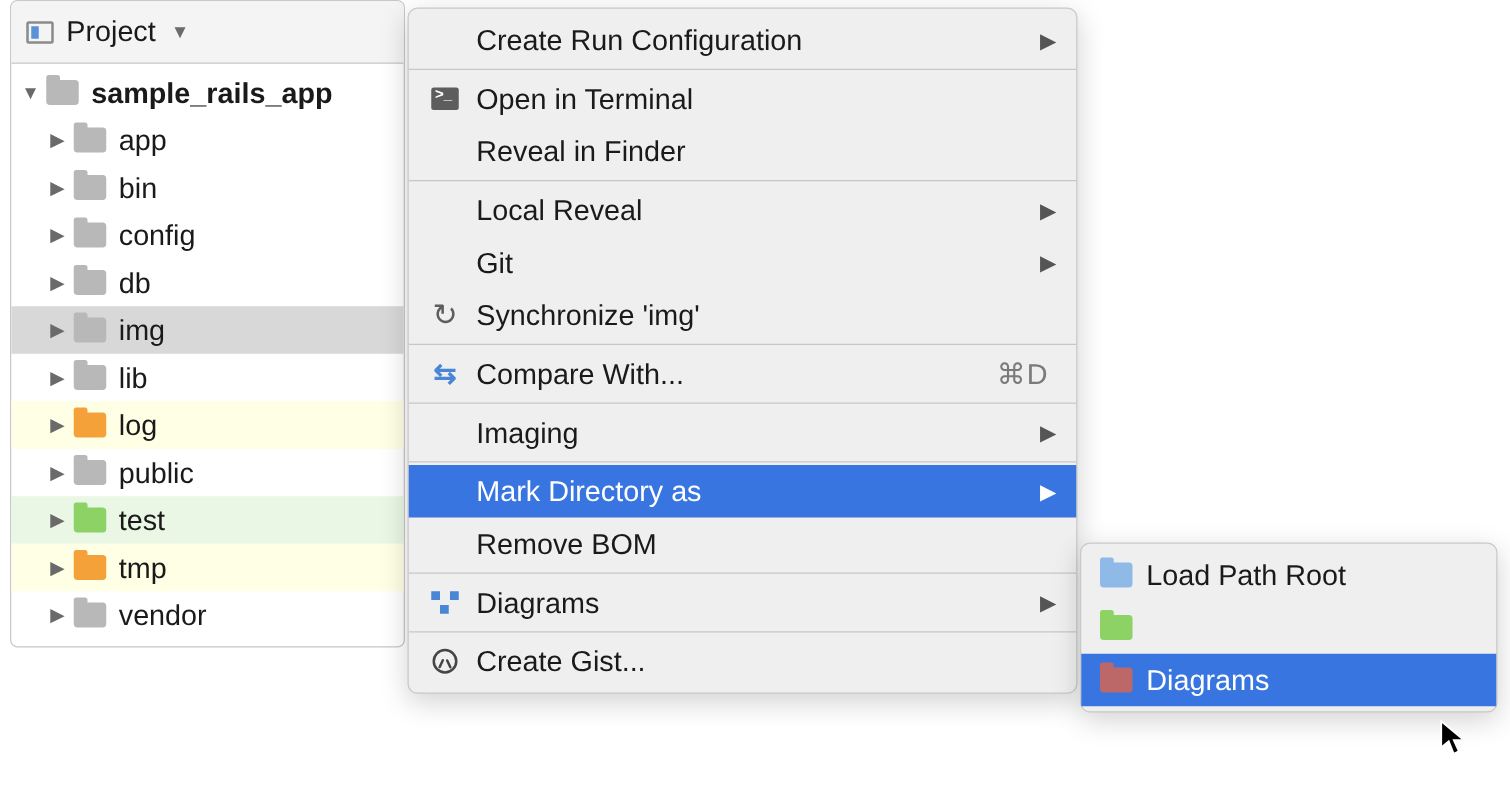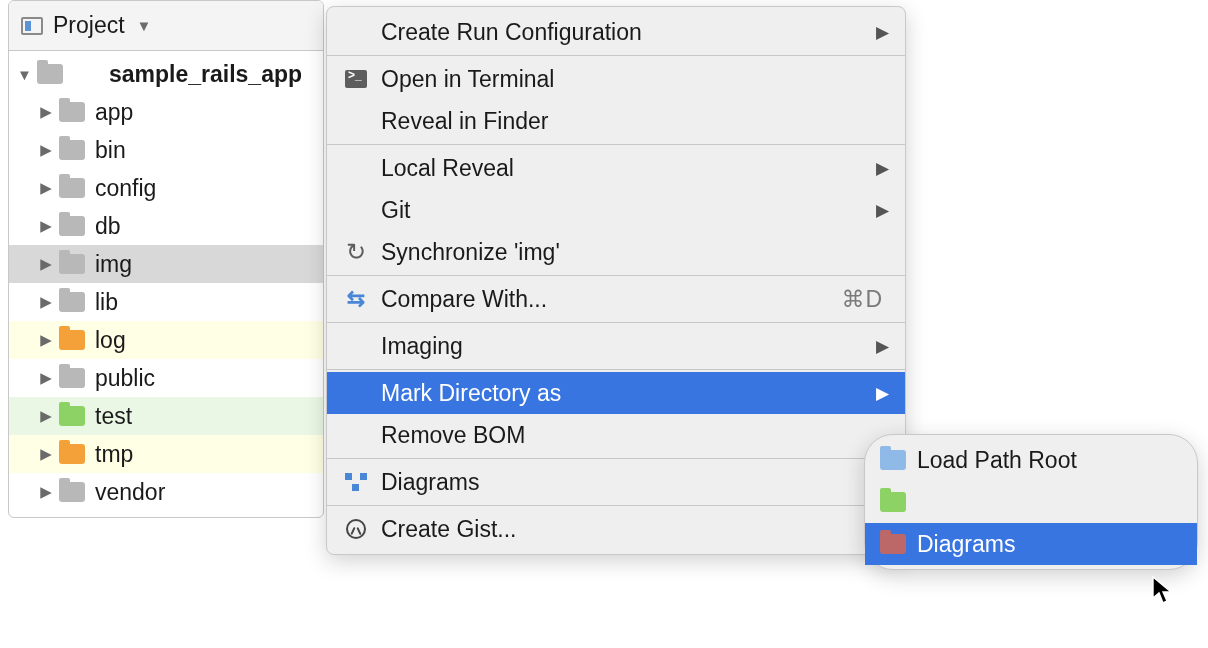--- a/index.html
+++ b/index.html
@@ -41,25 +41,25 @@
   .tw-arrow{width:14px;text-align:center;font-size:15px;color:#6a6a6a;margin-right:6px;}
   .tw-arrow.open{transform:none;}
   .spacer{display:inline-block;}
   .folder{width:26px;height:20px;border-radius:2px 3px 3px 3px;position:relative;margin-right:10px;flex:0 0 auto;}
   .folder::before{content:"";position:absolute;left:0;top:-4px;width:11px;height:6px;border-radius:2px 2px 0 0;background:inherit;}
   .fgrey{background:var(--folder-grey);}
   .forange{background:var(--folder-orange);}
   .fgreen{background:var(--folder-green);}
   .fpurple{background:var(--folder-purple);}
   .fbrown{background:var(--folder-brown);}
-  .bold{font-weight:700;margin-left:36px;}
+  .bold{font-weight:700;}
   
   .menu{position:absolute;background:var(--menu-bg);border:1px solid var(--panel-border);
-    border-radius:8px;box-shadow:0 6px 22px rgba(0,0,0,.18);padding:4px 0;width:580px;}
-  .sub.menu{width:334px;border-radius:29px;}
+    border-radius:8px;box-shadow:0 6px 22px rgba(0,0,0,.18);padding:4px 0;width:536px;}
+  .sub.menu{width:334px;}
   .mrow{height:42px;display:flex;align-items:center;padding:0 18px 0 54px;position:relative;}
   .sub .mrow{padding-left:52px;}
   .mrow.sel{background:var(--sel-blue);color:#fff;}
   .mrow .arrow{position:absolute;right:16px;font-size:17px;color:#555;}
   .mrow.sel .arrow{color:#fff;}
   .mrow .sc{position:absolute;right:22px;color:var(--shortcut);letter-spacing:1px;}
   .micon{position:absolute;left:16px;width:26px;height:26px;display:flex;align-items:center;justify-content:center;color:#5d5d5d;}
   .sub .micon{left:14px;width:28px;}
   .sub .micon .folder{margin-right:0;}
   .msep{height:1px;background:var(--menu-sep);margin:2px 0;}

